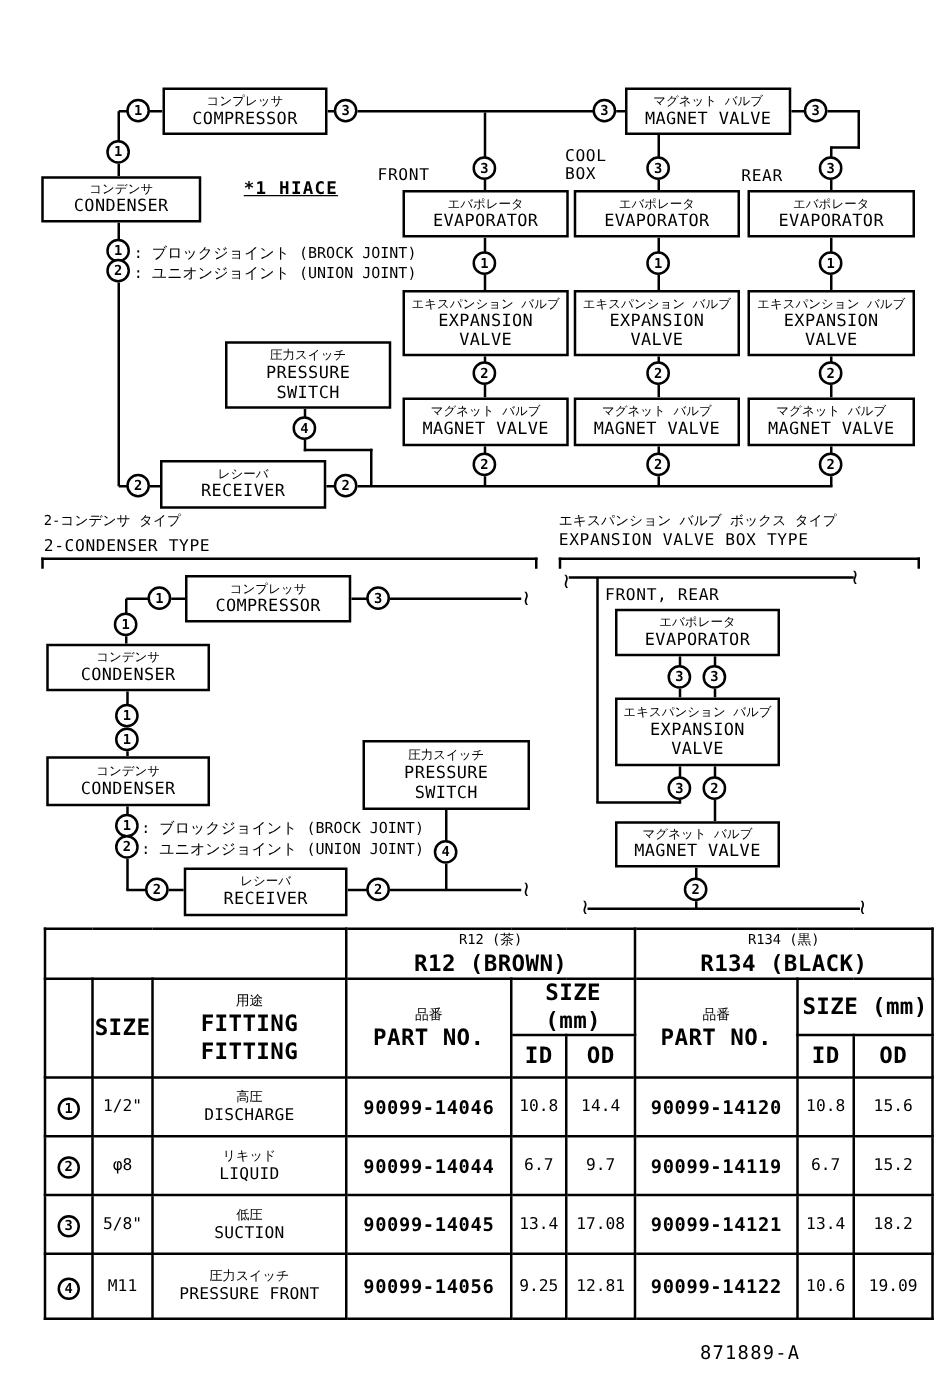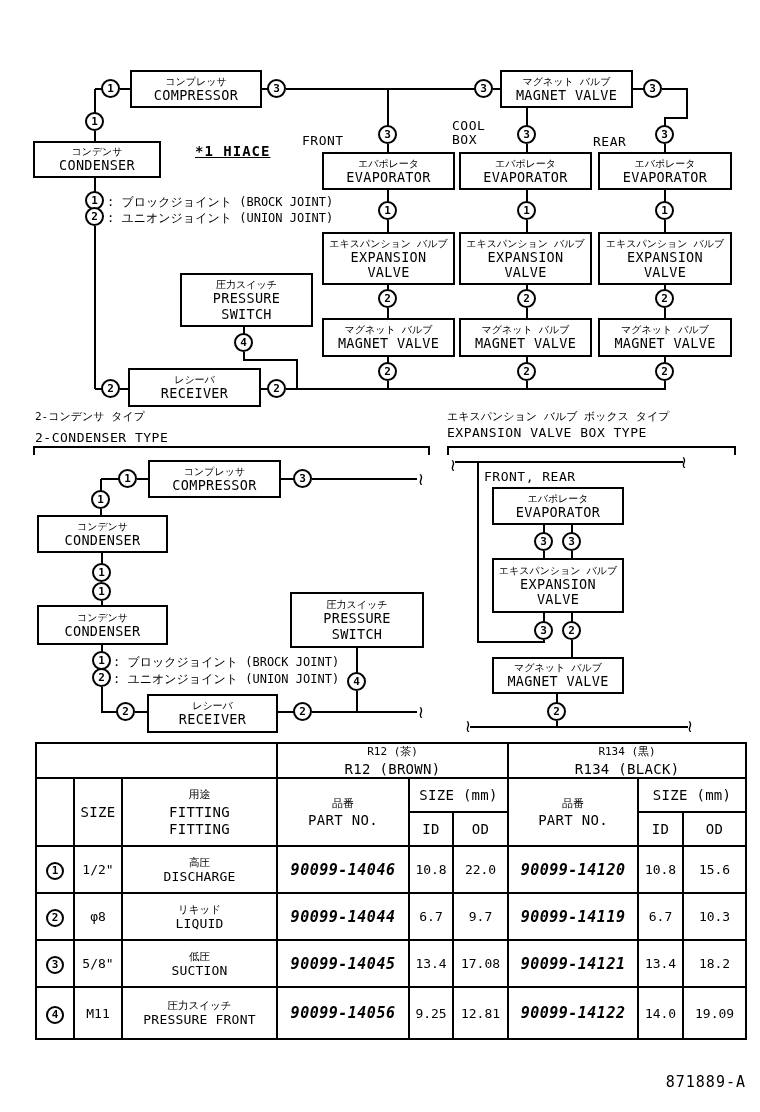--- a/index.html
+++ b/index.html
@@ -24,29 +24,29 @@
   .lb.small{font-size:11px;letter-spacing:0;}
   .lb.note{font-size:14px;font-weight:700;text-decoration:underline;letter-spacing:1px;}
   .lb.legend{font-size:12px;letter-spacing:0;}
   .sq{position:absolute;transform:translate(-50%,-50%);font-family:"DejaVu Sans",sans-serif;
       font-size:17px;z-index:3;}
   
   table.parts{position:absolute;left:35px;top:742px;width:710px;border-collapse:collapse;
       table-layout:fixed;z-index:2;}
   table.parts td{border:2px solid #000;text-align:center;vertical-align:middle;padding:0;overflow:hidden;}
   .hjp{font-size:11px;line-height:1.5;}
-  .hen{font-size:14px;line-height:1.2;letter-spacing:.3px;}
+  .hen{font-size:18px;line-height:1.2;letter-spacing:.3px;font-weight:bold;}
   .cjp{font-size:10.5px;line-height:1.4;}
   .cen{font-size:13px;line-height:1.15;letter-spacing:.2px;}
-  .pn{font-weight:700;font-size:15px;letter-spacing:.5px;font-style:italic;}
+  .pn{font-weight:700;font-size:15px;letter-spacing:.5px;}
   .val{font-size:13px;}
   .szv{font-size:13px;}
   .cmark{display:inline-block;box-sizing:border-box;width:18px;height:18px;border:2px solid #000;
       border-radius:50%;font-weight:700;font-size:11px;line-height:14px;text-align:center;}
-  .footer{position:absolute;left:560px;top:1073px;width:186px;text-align:right;
+  .footer{position:absolute;left:560px;top:1073px;width:186px;
       font-size:15px;letter-spacing:1px;z-index:2;}
 </style>
 </head>
 <body>
 
 <div class="page">
 
   <div class="bx" style="left:130px;top:70px;width:132px;height:38px">
     <span class="jp">コンプレッサ</span>
     <span class="en">COMPRESSOR</span>
@@ -341,38 +341,38 @@
 
     <tr style="height:47px">
       <td><span class="cmark">1</span></td>
       <td class="szv">1/2"</td>
       <td>
         <div class="cjp">高圧</div>
         <div class="cen">DISCHARGE</div>
       </td>
       <td class="pn">90099-14046</td>
       <td class="val">10.8</td>
-      <td class="val">22.0</td>
+      <td class="val">14.4</td>
       <td class="pn">90099-14120</td>
       <td class="val">10.8</td>
       <td class="val">15.6</td>
     </tr>
     <tr style="height:47px">
       <td><span class="cmark">2</span></td>
       <td class="szv">φ8</td>
       <td>
         <div class="cjp">リキッド</div>
         <div class="cen">LIQUID</div>
       </td>
       <td class="pn">90099-14044</td>
       <td class="val">6.7</td>
       <td class="val">9.7</td>
       <td class="pn">90099-14119</td>
       <td class="val">6.7</td>
-      <td class="val">10.3</td>
+      <td class="val">15.2</td>
     </tr>
     <tr style="height:47px">
       <td><span class="cmark">3</span></td>
       <td class="szv">5/8"</td>
       <td>
         <div class="cjp">低圧</div>
         <div class="cen">SUCTION</div>
       </td>
       <td class="pn">90099-14045</td>
       <td class="val">13.4</td>
@@ -385,20 +385,20 @@
       <td><span class="cmark">4</span></td>
       <td class="szv">M11</td>
       <td>
         <div class="cjp">圧力スイッチ</div>
         <div class="cen">PRESSURE FRONT</div>
       </td>
       <td class="pn">90099-14056</td>
       <td class="val">9.25</td>
       <td class="val">12.81</td>
       <td class="pn">90099-14122</td>
-      <td class="val">14.0</td>
+      <td class="val">10.6</td>
       <td class="val">19.09</td>
     </tr>
   </tbody>
     </table>
 
   <div class="footer">871889-A</div>
 </div>
 
 </body></html>

